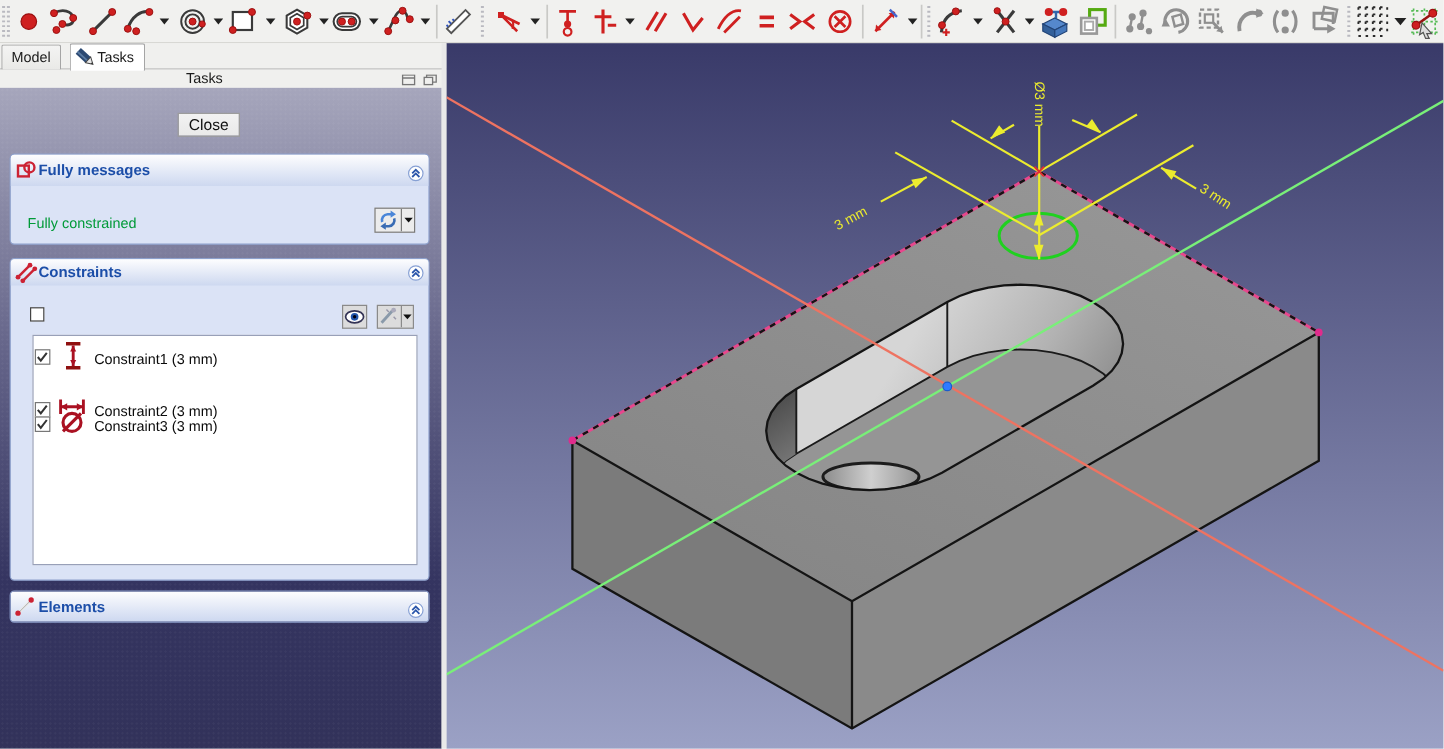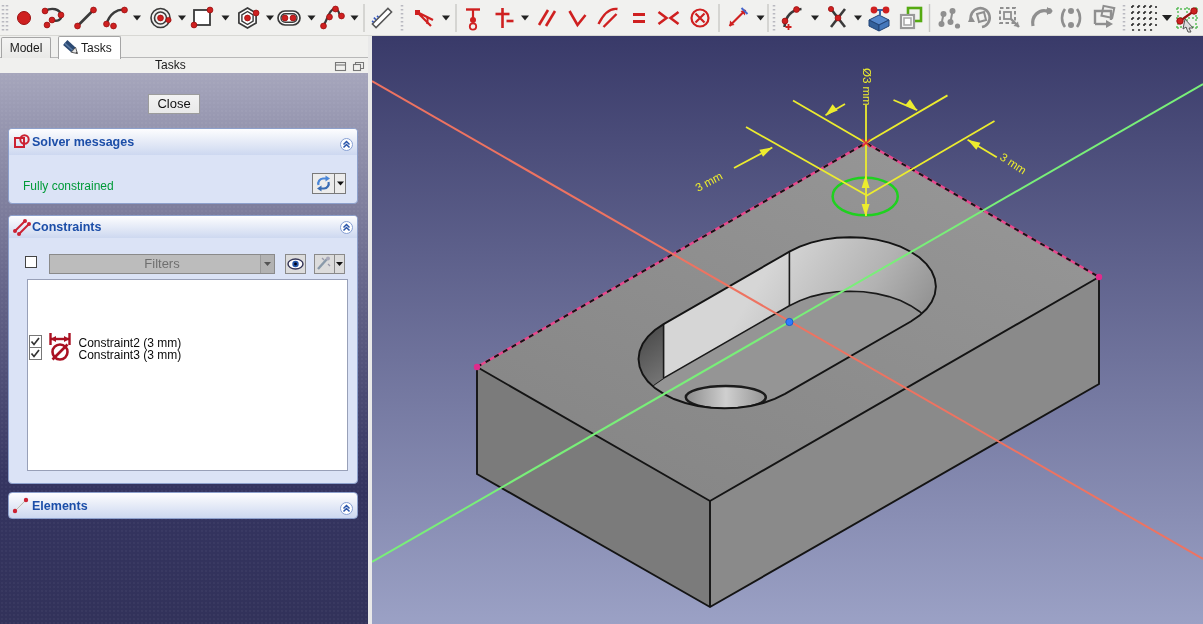--- a/index.html
+++ b/index.html
@@ -276,21 +276,21 @@
         <rect x="5.5" y="0.5" width="10" height="8" fill="none" stroke="#777" stroke-width="1.1"></rect>
         <line x1="5.5" y1="3" x2="15.5" y2="3" stroke="#777" stroke-width="1.1"></line>
         <rect x="23.5" y="2.5" width="7" height="6" fill="none" stroke="#777" stroke-width="1.1"></rect>
         <path d="M25.5,2.5 L25.5,0.5 L33.5,0.5 L33.5,6.5 L30.5,6.5" fill="none" stroke="#777" stroke-width="1.1"></path>
       </svg>
     </div>
 <div id="panelwrap" style="position:absolute;left:0;top:73px;width:368px;height:551px;">
   <div id="closebtn">Close</div>
   <div id="solver" class="panel">
     <div class="phead">
-          <span class="ptitle">Solver messages</span>
+          <span class="ptitle">Fully messages</span>
           <span class="chev">
             <svg width="11" height="11" style="position:absolute;left:0px;top:0px;">
               <path d="M2.5,5.5 L5.5,2.5 L8.5,5.5 M2.5,8.5 L5.5,5.5 L8.5,8.5" fill="none" stroke="#2a55aa" stroke-width="1.5"></path>
             </svg>
           </span>
           <svg width="20" height="20" style="position:absolute;left:4px;top:4px;">
             <rect x="2" y="5" width="9" height="9" fill="none" stroke="#cc2233" stroke-width="2"></rect>
             <circle cx="11.5" cy="6.5" r="4.2" fill="none" stroke="#cc2233" stroke-width="2"></circle>
           </svg>
         </div>
@@ -316,38 +316,50 @@
             <line x1="3" y1="13" x2="13" y2="3" stroke="#cc2233" stroke-width="2"></line>
             <line x1="7" y1="16" x2="17" y2="6" stroke="#cc2233" stroke-width="2"></line>
             <circle cx="3" cy="13" r="2" fill="#cc2233"></circle>
             <circle cx="13" cy="3" r="2" fill="#cc2233"></circle>
             <circle cx="7" cy="16" r="2" fill="#cc2233"></circle>
             <circle cx="17" cy="6" r="2" fill="#cc2233"></circle>
           </svg>
         </div>
     <div id="filtrow">
       <div id="fcheck"></div>
-      <div id="fcombo">Filters<span class="dd"><svg width="13" height="18">
-                <path d="M3,7 L10,7 L6.5,11 Z" fill="#555"></path>
-              </svg></span></div>
       <div id="eyebtn"><svg width="19" height="18">
               <ellipse cx="9.5" cy="9" rx="7.5" ry="5" fill="#fff" stroke="#335" stroke-width="1.4"></ellipse>
               <circle cx="9.5" cy="9" r="3.2" fill="#2255aa"></circle>
               <circle cx="9.5" cy="9" r="1.4" fill="#001"></circle>
             </svg></div>
       <div id="wandbtn"><svg width="29" height="18">
               <line x1="3" y1="14" x2="12" y2="4" stroke="#8a9aaa" stroke-width="2.4"></line>
               <circle cx="13" cy="3.5" r="2" fill="#aab"></circle>
               <line x1="7" y1="3" x2="9" y2="5" stroke="#99a" stroke-width="1.2"></line>
               <line x1="13" y1="9" x2="15" y2="11" stroke="#99a" stroke-width="1.2"></line>
               <line x1="19.5" y1="0" x2="19.5" y2="18" stroke="#8a8a8a" stroke-width="1"></line>
               <path d="M21,7 L28,7 L24.5,11 Z" fill="#111"></path>
             </svg></div>
     </div>
     <div id="clist">
+      <div class="crow" style="top:4px;">
+            <span class="cb">
+              <svg width="13" height="13" style="position:absolute;left:-1px;top:-1px;">
+                <path d="M2.5,6.5 L5,9.5 L10,3" fill="none" stroke="#333" stroke-width="1.7"></path>
+              </svg>
+            </span>
+            <span class="ctext">Constraint1 (3 mm)</span>
+            <svg width="22" height="26" style="position:absolute;left:23px;top:0px;">
+              <line x1="4" y1="2.5" x2="16" y2="2.5" stroke="#8f1010" stroke-width="3"></line>
+              <line x1="10" y1="4" x2="10" y2="21" stroke="#aa1122" stroke-width="2.4"></line>
+              <path d="M10,4 L7.5,9 L12.5,9 Z" fill="#aa1122"></path>
+              <path d="M10,21 L7.5,16 L12.5,16 Z" fill="#aa1122"></path>
+              <line x1="4" y1="22.5" x2="16" y2="22.5" stroke="#8f1010" stroke-width="3"></line>
+            </svg>
+          </div>
       <div class="crow" style="top:48px;">
             <span class="cb">
               <svg width="13" height="13" style="position:absolute;left:-1px;top:-1px;">
                 <path d="M2.5,6.5 L5,9.5 L10,3" fill="none" stroke="#333" stroke-width="1.7"></path>
               </svg>
             </span>
             <span class="ctext">Constraint2 (3 mm)</span>
             <svg width="26" height="24" style="position:absolute;left:20px;top:3px;">
               <line x1="2.5" y1="2" x2="2.5" y2="14" stroke="#aa1122" stroke-width="2.4"></line>
               <line x1="21.5" y1="2" x2="21.5" y2="14" stroke="#aa1122" stroke-width="2.4"></line>

